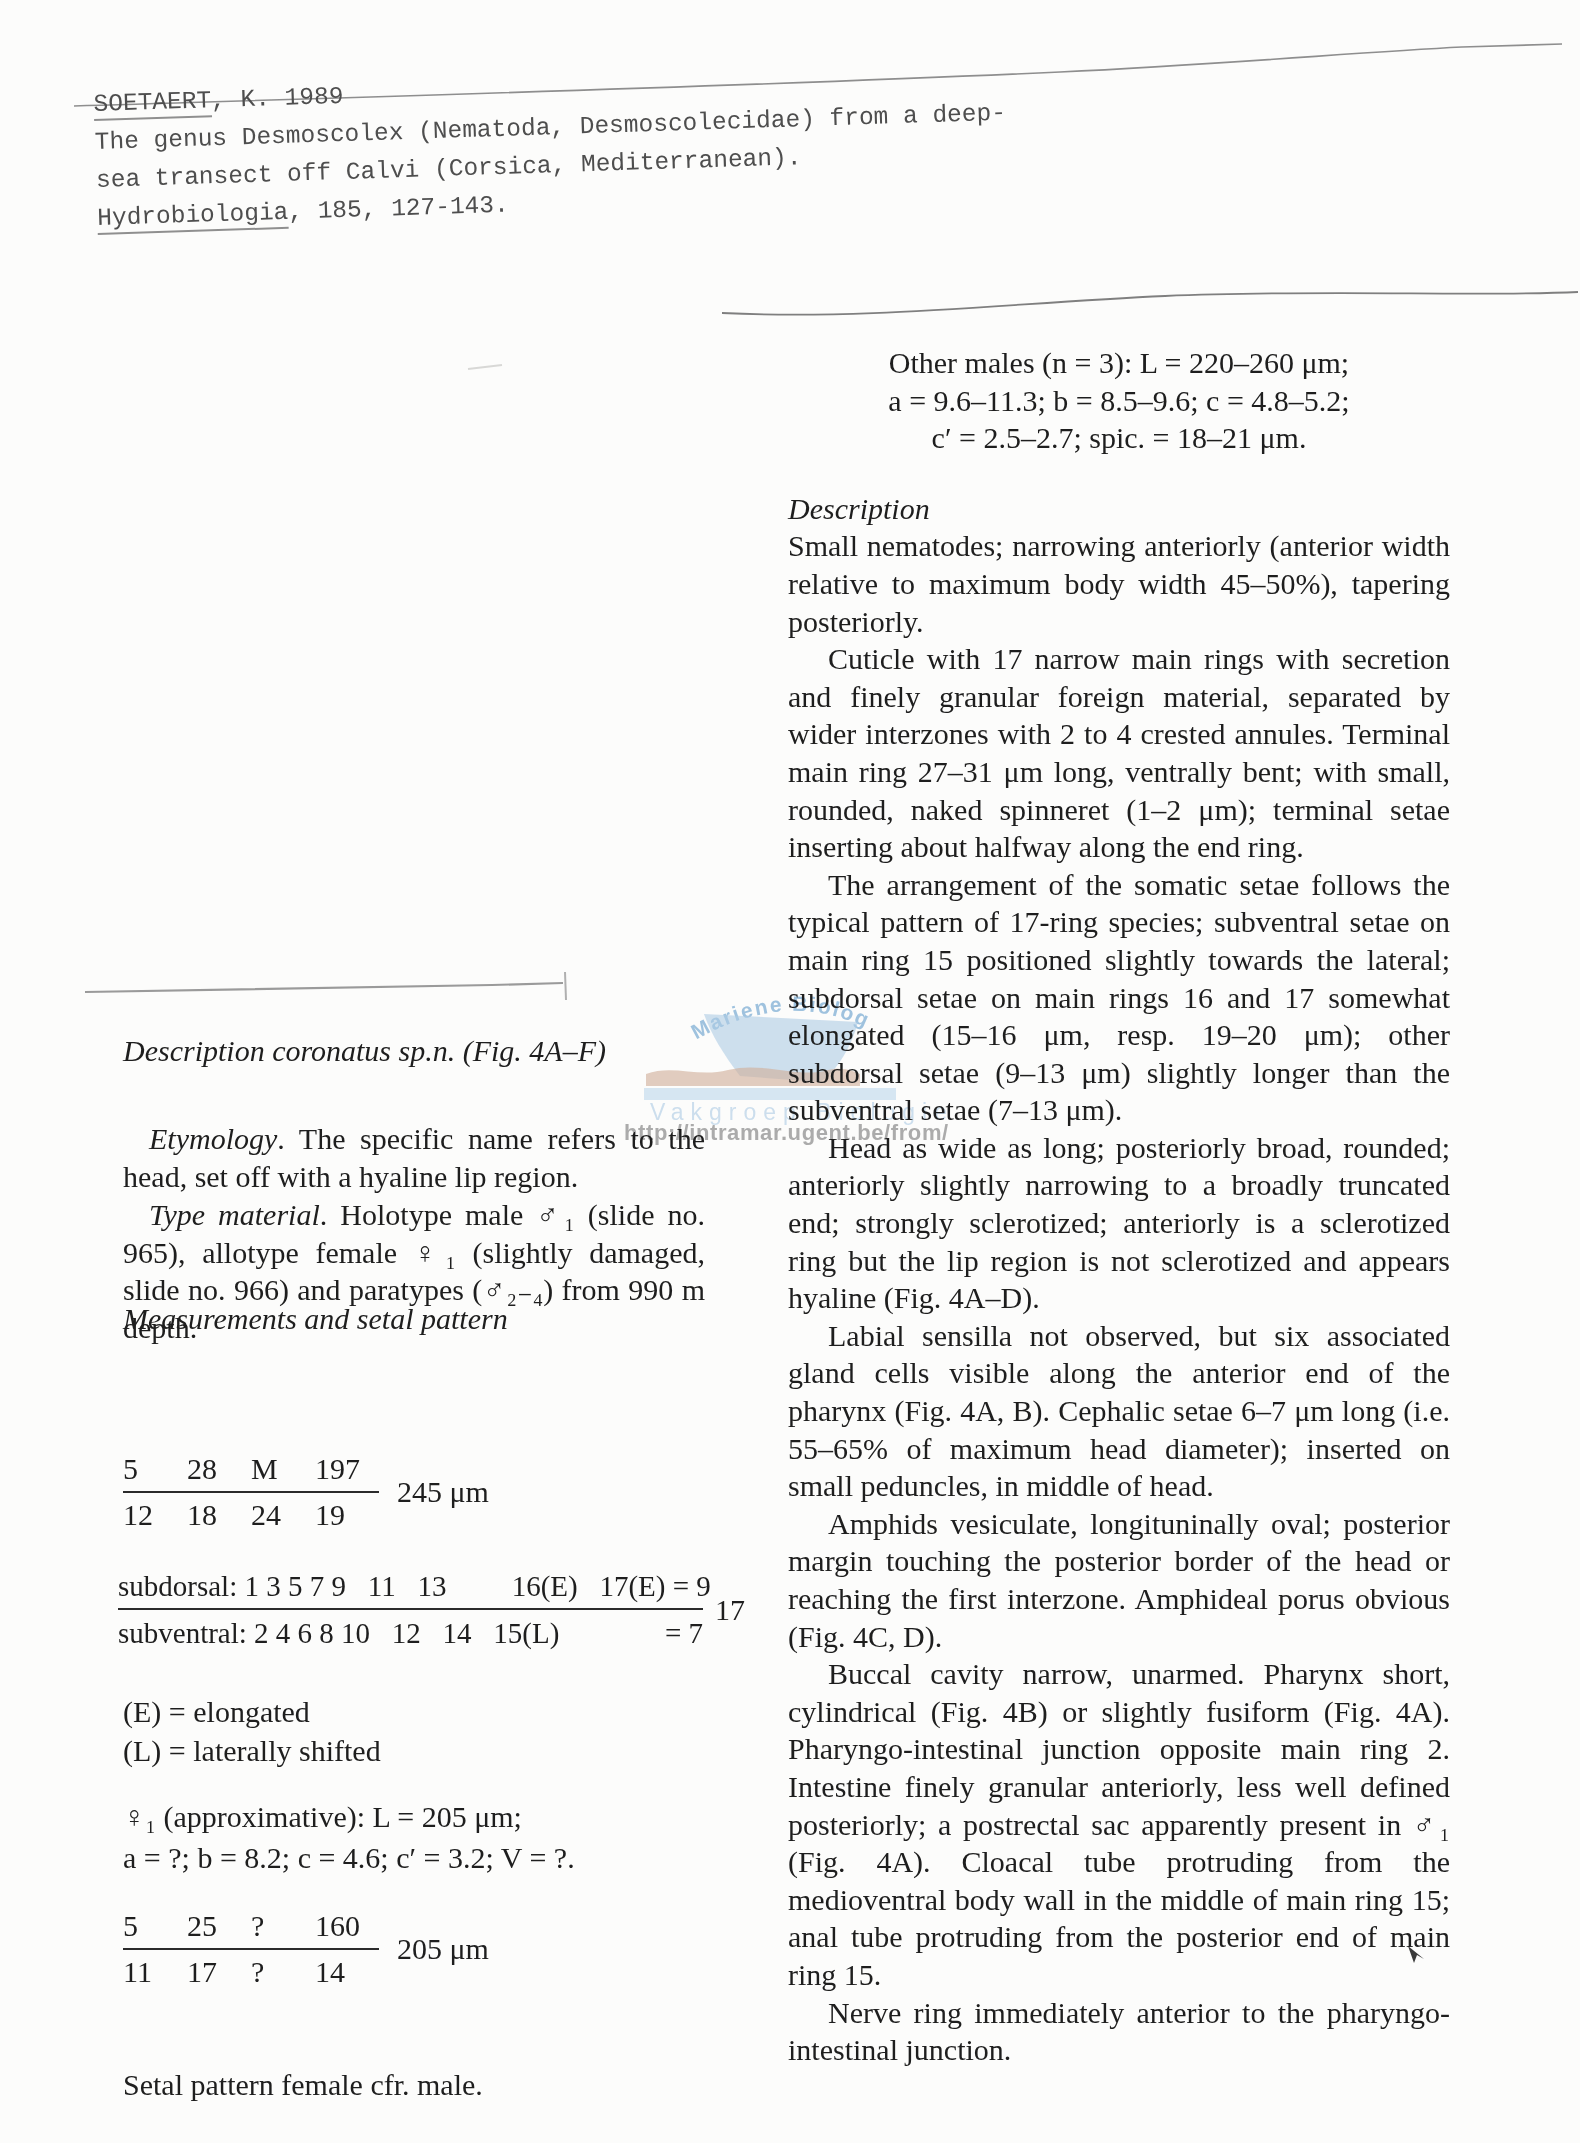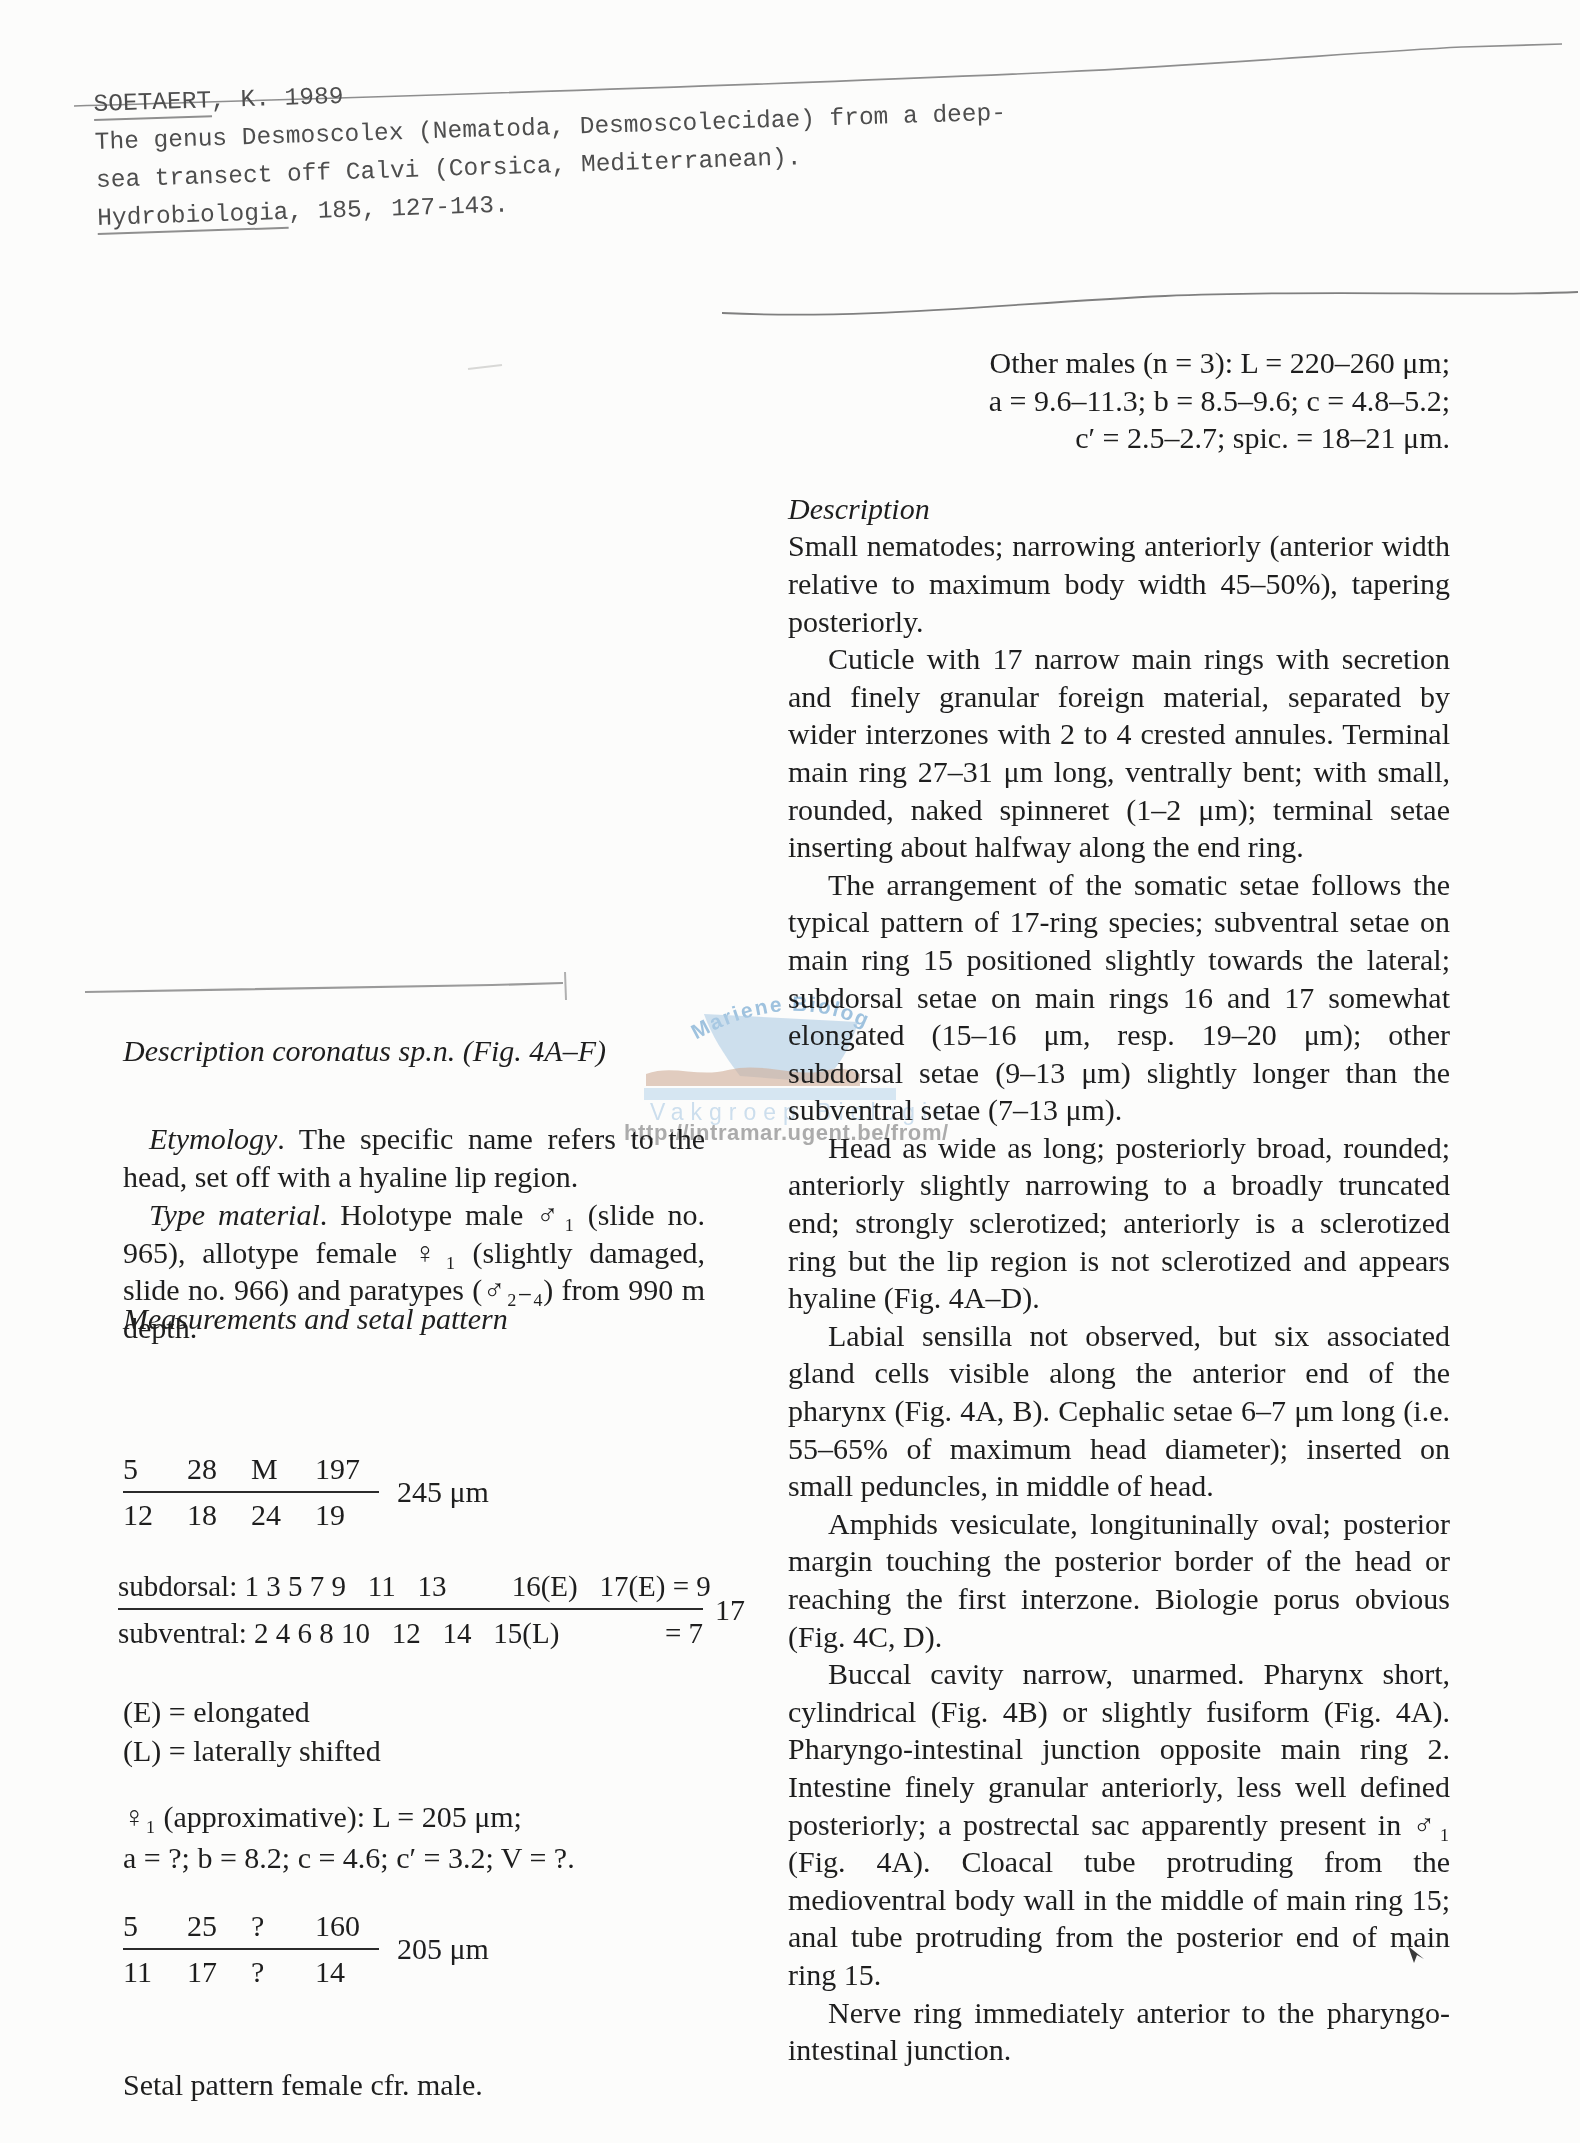--- a/index.html
+++ b/index.html
@@ -42,21 +42,21 @@
   .fresult{margin-left:18px;}
   
   .sfwrap{display:flex;align-items:center;font-size:29px;}
   .sfrac{width:585px;}
   .srow{line-height:40px;white-space:pre;}
   .srow-bottom{display:flex;justify-content:space-between;white-space:pre;line-height:40px;}
   .sbar{border-top:2px solid #2b2b2b;margin:2px 0 3px 0;}
   .stotal{margin-left:12px;font-size:30px;}
   
   .right-col{left:788px;top:344px;width:662px;font-size:30px;line-height:37.6px;}
-  .right-col .intro-line{text-align:right;}
+  .right-col .intro-line{text-align:center;}
   .desc-heading{margin-top:33px;font-style:italic;}
   .right-col p{margin:0;text-indent:40px;text-align:justify;}
   .right-col p.noindent{text-indent:0;}
 </style>
 </head>
 <body>
 
 <div class="page">
 
   <svg class="artifacts" width="1580" height="2143" viewBox="0 0 1580 2143">
@@ -165,18 +165,18 @@
     <div class="intro-line">a = 9.6–11.3; b = 8.5–9.6; c = 4.8–5.2;</div>
     <div class="intro-line">c′ = 2.5–2.7; spic. = 18–21 μm.</div>
 
     <div class="desc-heading">Description</div>
 
     <p class="noindent">Small nematodes; narrowing anteriorly (anterior width relative to maximum body width 45–50%), tapering posteriorly.</p>
     <p>Cuticle with 17 narrow main rings with secretion and finely granular foreign material, separated by wider interzones with 2 to 4 crested annules. Terminal main ring 27–31 μm long, ventrally bent; with small, rounded, naked spinneret (1–2 μm); terminal setae inserting about halfway along the end ring.</p>
     <p>The arrangement of the somatic setae follows the typical pattern of 17-ring species; subventral setae on main ring 15 positioned slightly towards the lateral; subdorsal setae on main rings 16 and 17 somewhat elongated (15–16 μm, resp. 19–20 μm); other subdorsal setae (9–13 μm) slightly longer than the subventral setae (7–13 μm).</p>
     <p>Head as wide as long; posteriorly broad, rounded; anteriorly slightly narrowing to a broadly truncated end; strongly sclerotized; anteriorly is a sclerotized ring but the lip region is not sclerotized and appears hyaline (Fig. 4A–D).</p>
     <p>Labial sensilla not observed, but six associated gland cells visible along the anterior end of the pharynx (Fig. 4A, B). Cephalic setae 6–7 μm long (i.e. 55–65% of maximum head diameter); inserted on small peduncles, in middle of head.</p>
-    <p>Amphids vesiculate, longituninally oval; posterior margin touching the posterior border of the head or reaching the first interzone. Biologie porus obvious (Fig. 4C, D).</p>
+    <p>Amphids vesiculate, longituninally oval; posterior margin touching the posterior border of the head or reaching the first interzone. Amphideal porus obvious (Fig. 4C, D).</p>
     <p>Buccal cavity narrow, unarmed. Pharynx short, cylindrical (Fig. 4B) or slightly fusiform (Fig. 4A). Pharyngo-intestinal junction opposite main ring 2. Intestine finely granular anteriorly, less well defined posteriorly; a postrectal sac apparently present in ♂₁ (Fig. 4A). Cloacal tube protruding from the medioventral body wall in the middle of main ring 15; anal tube protruding from the posterior end of main ring 15.</p>
     <p>Nerve ring immediately anterior to the pharyngo-intestinal junction.</p>
   </div>
 
 </div>
 
 </body></html>

